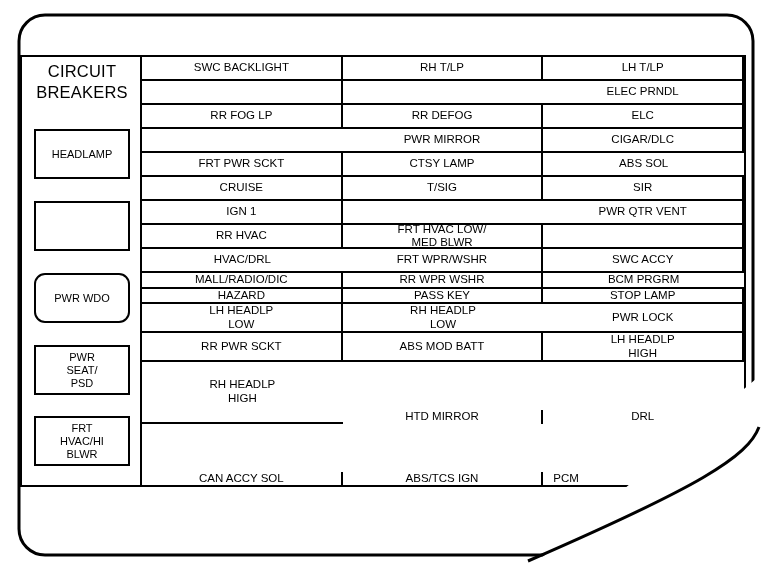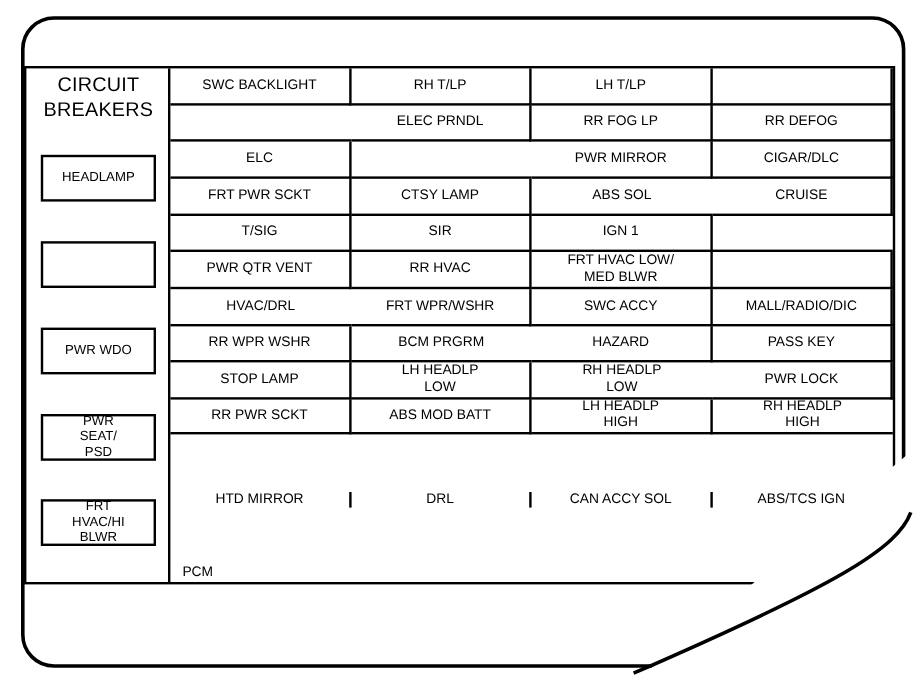--- a/index.html
+++ b/index.html
@@ -61,43 +61,43 @@
     text-align: center;
     font-size: 16.5px;
     line-height: 21px;
     letter-spacing: 0.2px;
     white-space: pre-line;
   }
   .breaker-box {
     position: absolute;
     left: 12px;
     width: 96px;
-    height: 39px;
+    height: 50px;
     box-sizing: border-box;
     border: 2.2px solid #000;
     display: flex;
     align-items: center;
     justify-content: center;
     text-align: center;
     font-size: 11px;
     line-height: 13px;
     padding: 0 18px;
     white-space: pre-line;
   }
   .bb0 { top: 72px; }
   .bb1 { top: 144px; }
-  .bb2 { top: 216px; }
+  .bb2 { top: 216px; border-radius: 11px; }
   .bb3 { top: 288px; }
   .bb4 { top: 359px; }
 
   
   .grid-col {
     flex: 1 1 auto;
     display: grid;
-    grid-template-columns: repeat(4, 1fr);
+    grid-template-columns: repeat(3, 1fr);
     grid-template-rows: repeat(9, 1fr);
   }
   .cell {
     border-right: 2.2px solid #000;
     border-bottom: 2.2px solid #000;
     box-sizing: border-box;
     display: flex;
     align-items: center;
     justify-content: center;
     text-align: center;

